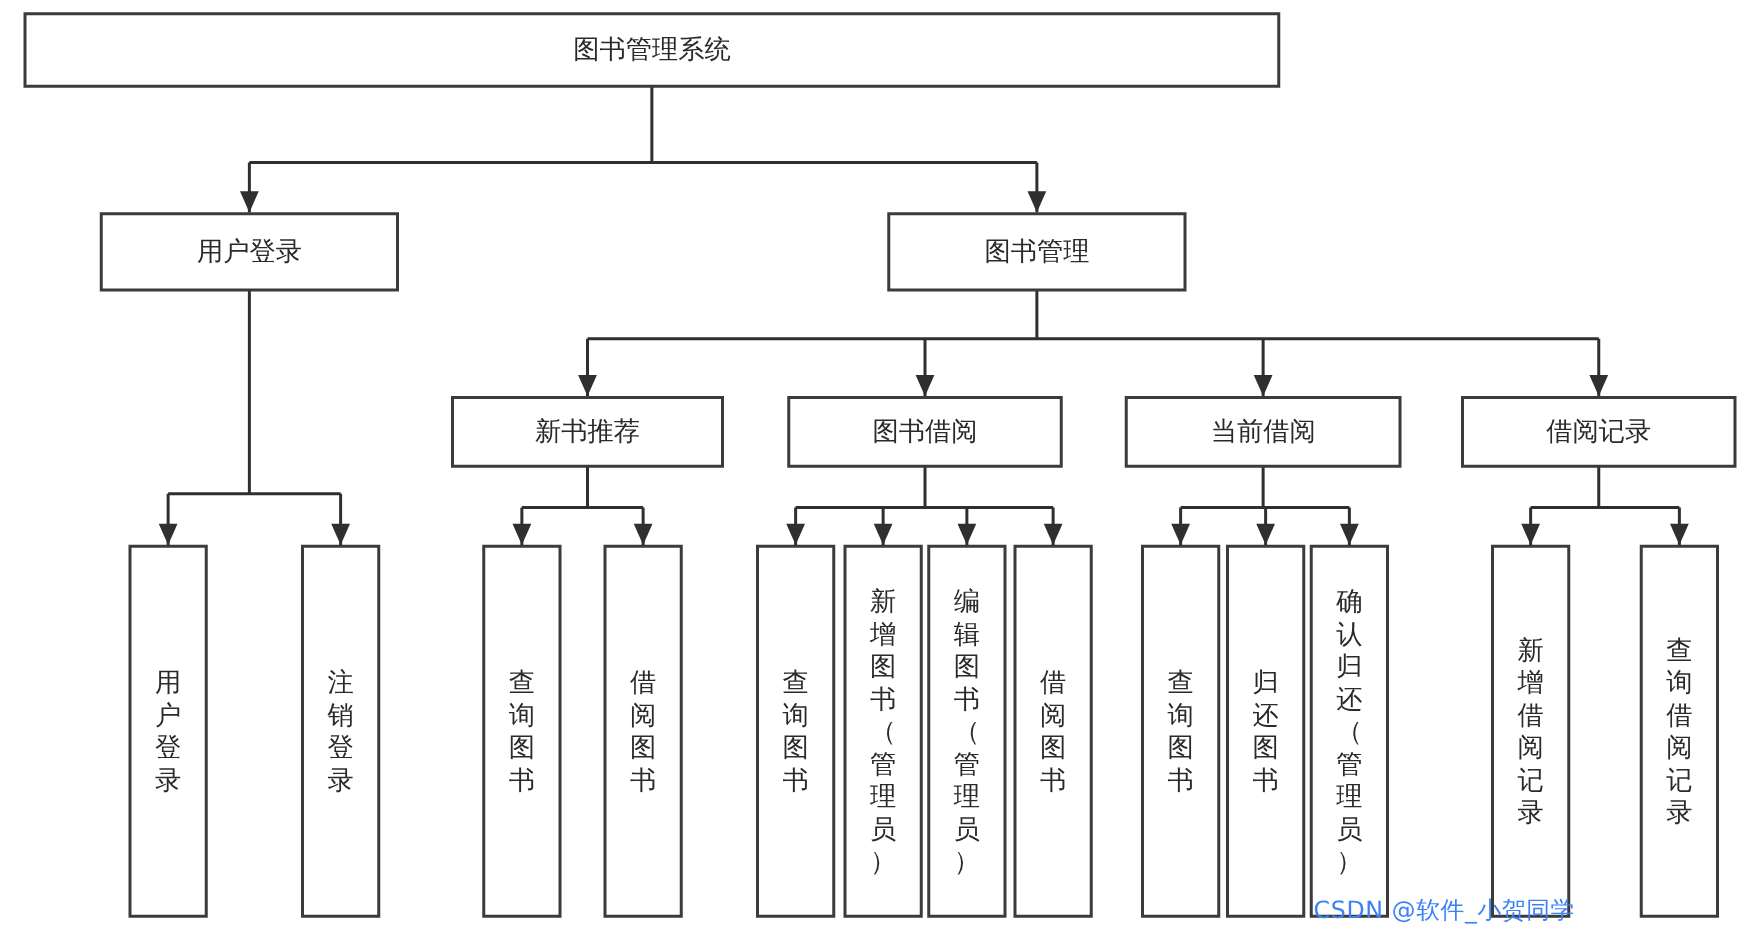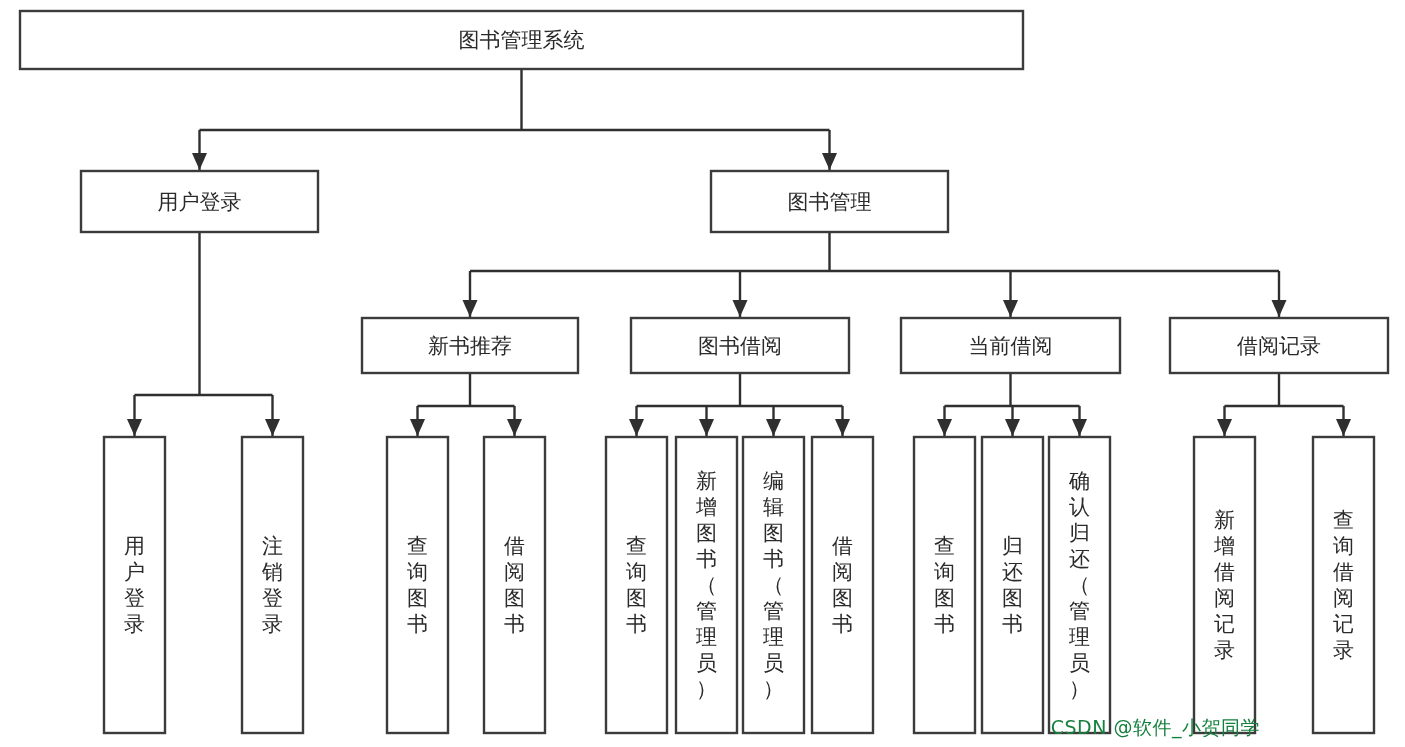--- a/index.html
+++ b/index.html
@@ -57,21 +57,21 @@
   .arrow-head {
     fill: #2f2f2f;
     stroke: none;
   }
   .watermark-text {
     position: absolute;
     right: 8px;
     bottom: 6px;
     font-family: "DejaVu Sans", "Liberation Sans", sans-serif;
     font-size: 19px;
-    color: #15803d;
+    color: #3b82f6;
     letter-spacing: 0.5px;
     user-select: none;
     white-space: nowrap;
     text-align: right;
   }
 </style>
 </head>
 <body>
 
 <div id="diagram-root">

